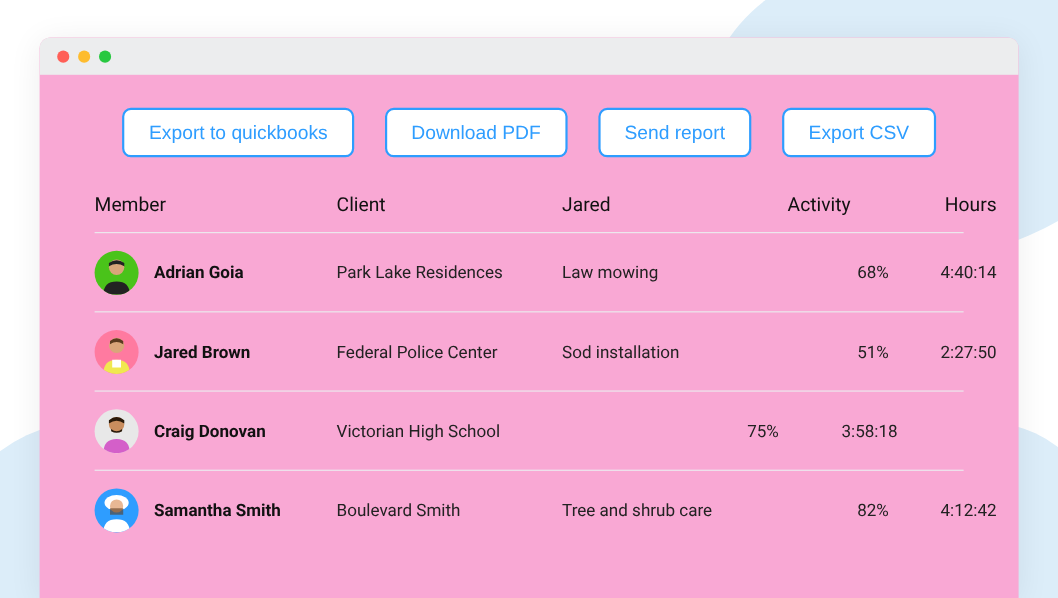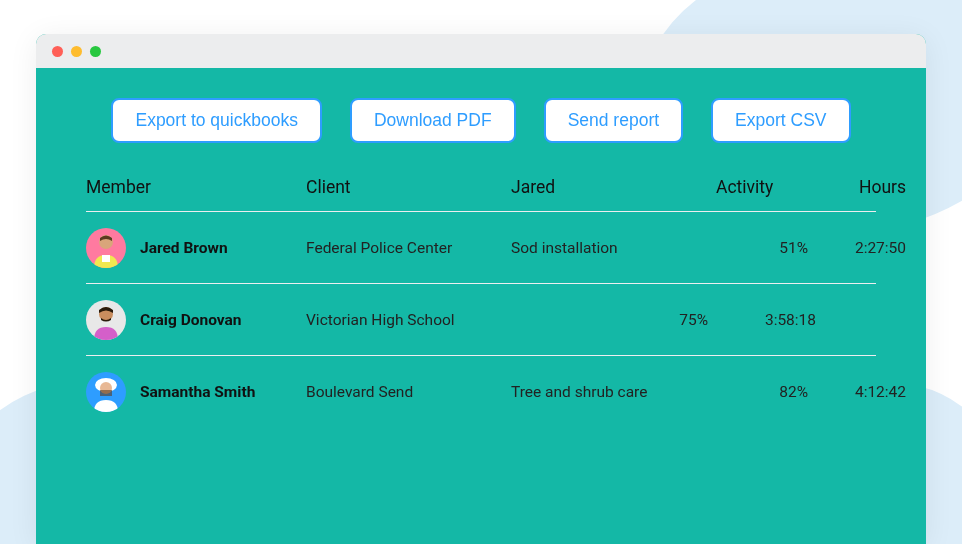--- a/index.html
+++ b/index.html
@@ -40,21 +40,21 @@
       background: #dcedf9;
       border-radius: 55% 45% 50% 60% / 45% 55% 50% 60%;
       z-index: 0;
     }
     .window {
       position: absolute;
       top: 34px;
       left: 36px;
       right: 36px;
       bottom: 0;
-      background: #14b8a6;
+      background: #f9a8d4;
       border-radius: 10px 10px 0 0;
       box-shadow: 0 4px 30px rgba(0,0,0,0.07);
       overflow: hidden;
       z-index: 1;
     }
     .titlebar {
       height: 34px;
       background: #ecedee;
       display: flex;
       align-items: center;
@@ -161,20 +161,36 @@
 
     <div class="table">
       <div class="thead">
         <div class="th">Member</div>
         <div class="th">Client</div>
         <div class="th">Jared</div>
         <div class="th th-activity">Activity</div>
         <div class="th th-hours">Hours</div>
       </div>
 
+      <div class="trow">
+        <div class="member-cell">
+          <div class="avatar" style="background:#4ac31a">
+            <svg viewBox="0 0 40 40">
+                <circle cx="20" cy="15" r="7" fill="#d9a57a"></circle>
+                <path d="M8 40 Q8 28 20 28 Q32 28 32 40 Z" fill="#222"></path>
+                <path d="M13 11 Q20 6 27 11 L27 14 Q20 10 13 14 Z" fill="#222"></path>
+              </svg>
+          </div>
+          <div class="member-name">Adrian Goia</div>
+        </div>
+        <div class="td">Park Lake Residences</div>
+        <div class="td">Law mowing</div>
+        <div class="td td-activity">68%</div>
+        <div class="td td-hours">4:40:14</div>
+      </div>
 
       <div class="trow">
         <div class="member-cell">
           <div class="avatar" style="background:#ff7aa0">
             <svg viewBox="0 0 40 40">
                 <circle cx="20" cy="14" r="7" fill="#d9a57a"></circle>
                 <path d="M14 10 Q20 5 26 10 L26 13 Q20 9 14 13 Z" fill="#5b3a1f"></path>
                 <path d="M8 40 Q8 27 20 27 Q32 27 32 40 Z" fill="#f0e850"></path>
                 <path d="M16 27 L24 27 L24 34 L16 34 Z" fill="#fff"></path>
               </svg>
@@ -209,21 +225,21 @@
           <div class="avatar" style="background:#2e9dff">
             <svg viewBox="0 0 40 40">
                 <ellipse cx="20" cy="13" rx="11" ry="7" fill="#fff"></ellipse>
                 <circle cx="20" cy="16" r="6" fill="#e8b894"></circle>
                 <path d="M8 40 Q8 28 20 28 Q32 28 32 40 Z" fill="#fff"></path>
                 <path d="M14 18 L14 24 L26 24 L26 18" fill="#5b3a1f" opacity="0.6"></path>
               </svg>
           </div>
           <div class="member-name">Samantha Smith</div>
         </div>
-        <div class="td">Boulevard Send</div>
+        <div class="td">Boulevard Smith</div>
         <div class="td">Tree and shrub care</div>
         <div class="td td-activity">82%</div>
         <div class="td td-hours">4:12:42</div>
       </div>
 
     </div>
   </div>
 </div>
 
 </body></html>

